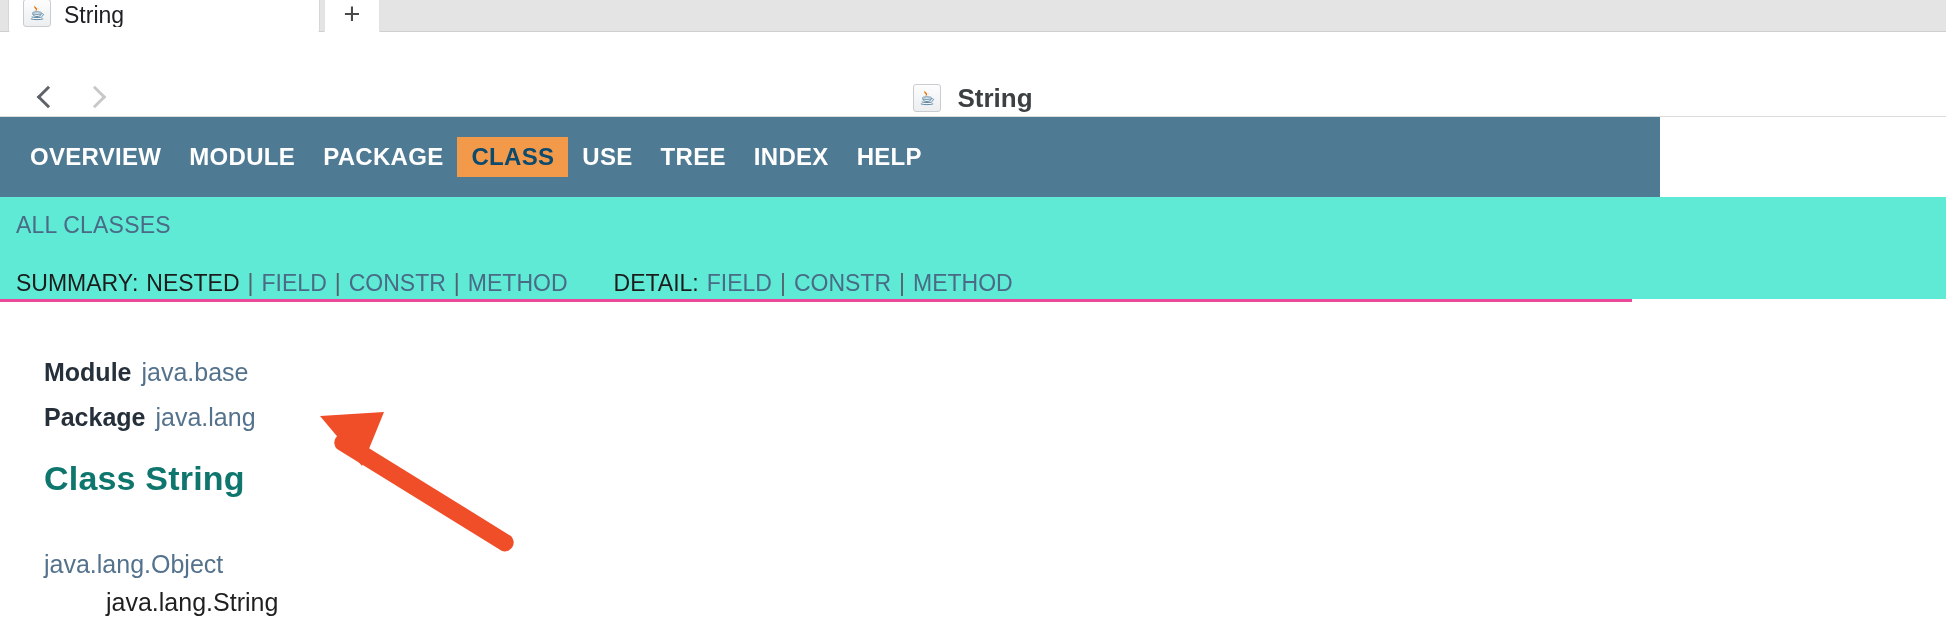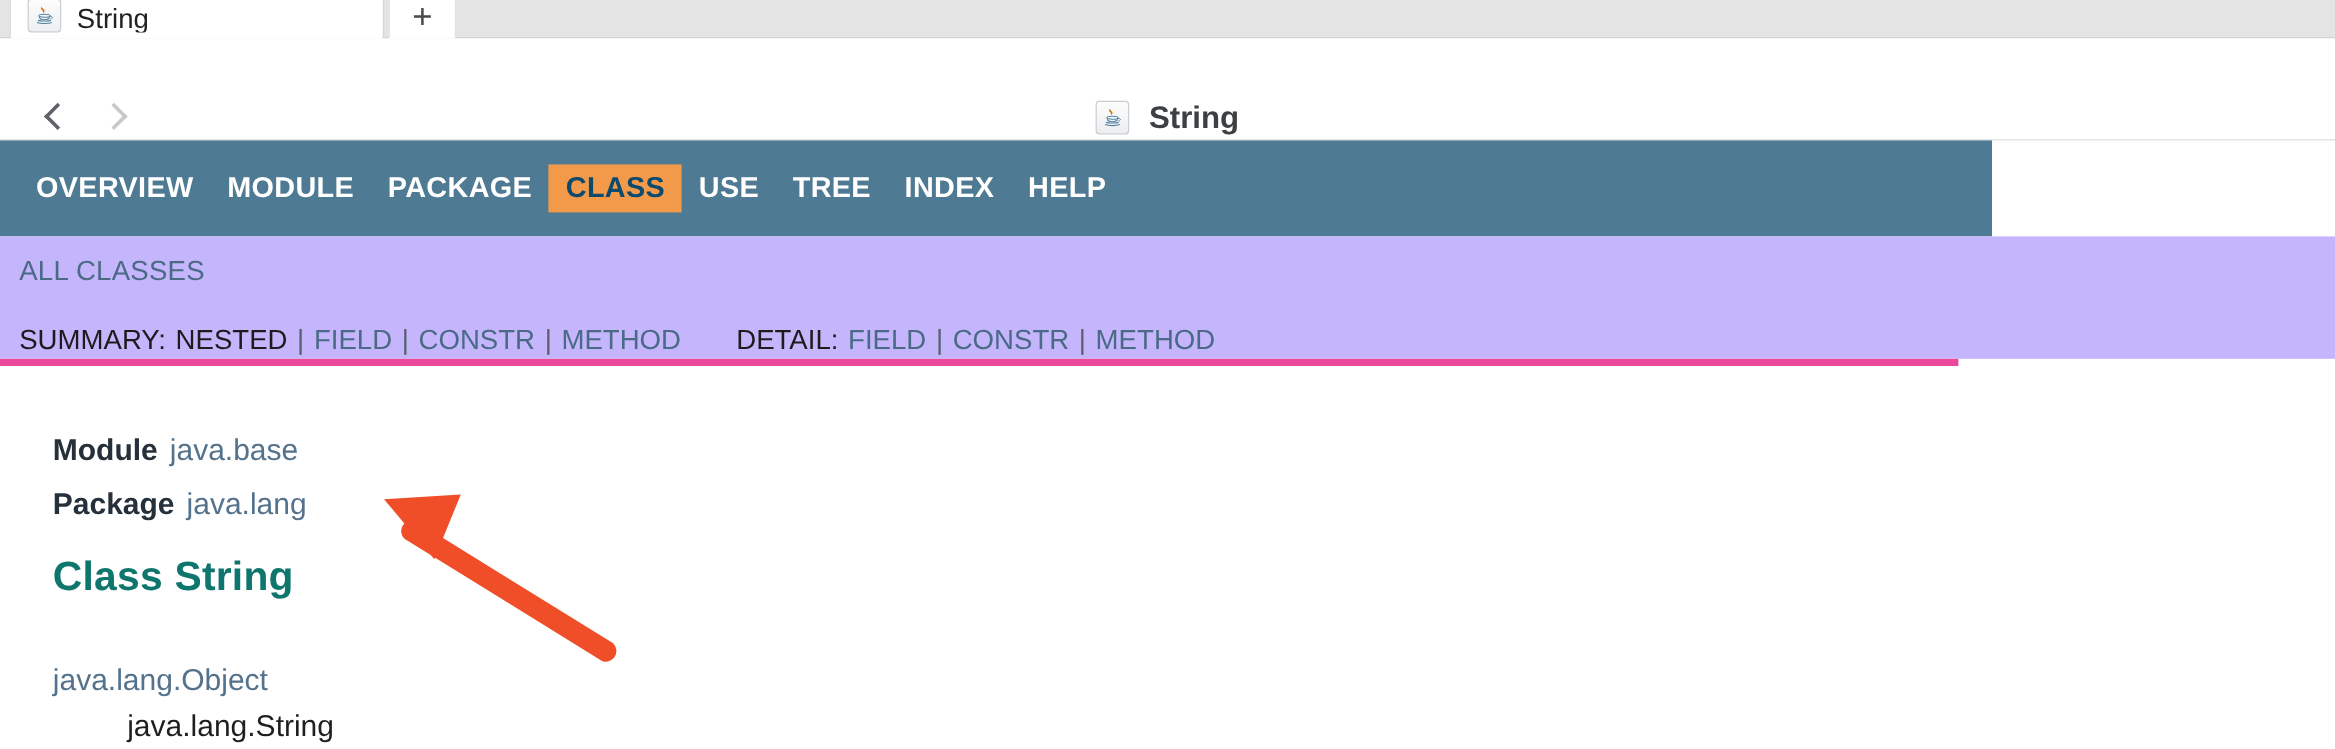--- a/index.html
+++ b/index.html
@@ -143,21 +143,21 @@
   .navitem.active {
     background: #f2994a;
     color: #0c4a6e;
   }
 
   
   .subnav {
     position: absolute;
     left: 0; top: 197px;
     width: 1946px; height: 102px;
-    background: #c4b5fd;
+    background: #5eead4;
     padding-left: 16px;
   }
   .allclasses {
     position: absolute;
     left: 16px; top: 15px;
     font-size: 23px;
     color: #4a6a86;
     letter-spacing: 0.2px;
     cursor: pointer;
   }
@@ -176,21 +176,21 @@
   .sl-sep    { color: #55606b; padding: 0 8px; }
   .sl-gap    { display: inline-block; width: 46px; }
   .sl-sp     { display: inline-block; width: 8px; }
 
   
   .content {
     position: absolute;
     left: 0; top: 299px;
     width: 1632px; height: 325px;
     background: #ffffff;
-    border-top: 6px solid #ec4899;
+    border-top: 3px solid #ec4899;
   }
   .content-inner { padding: 48px 0 0 44px; }
 
   .meta-line {
     font-size: 25px;
     line-height: 45px;
     white-space: nowrap;
   }
   .meta-key  { font-weight: bold; color: #25303b; }
   .meta-val  { color: #55728d; cursor: pointer; padding-left: 10px; }

